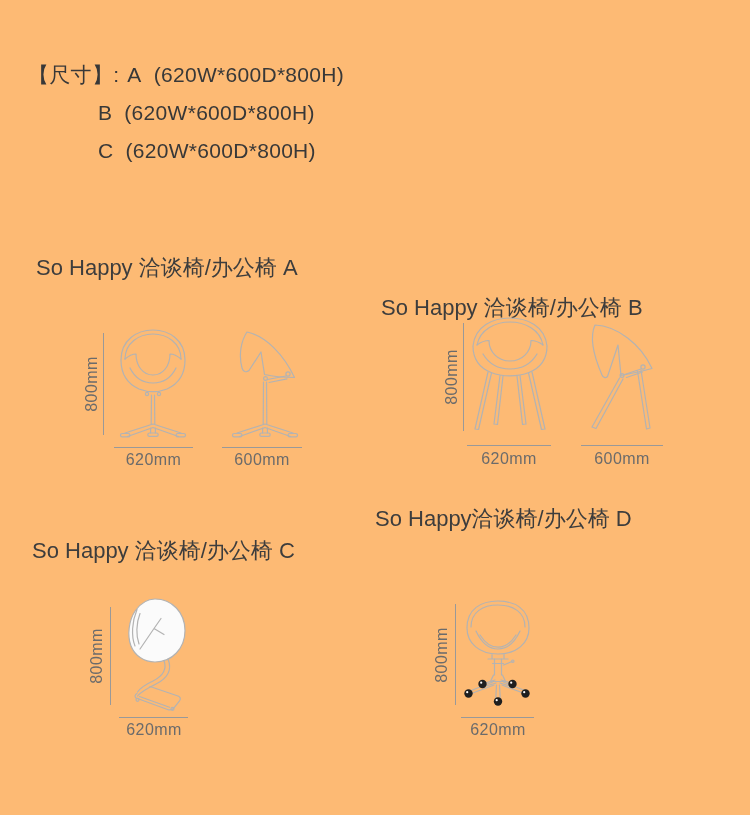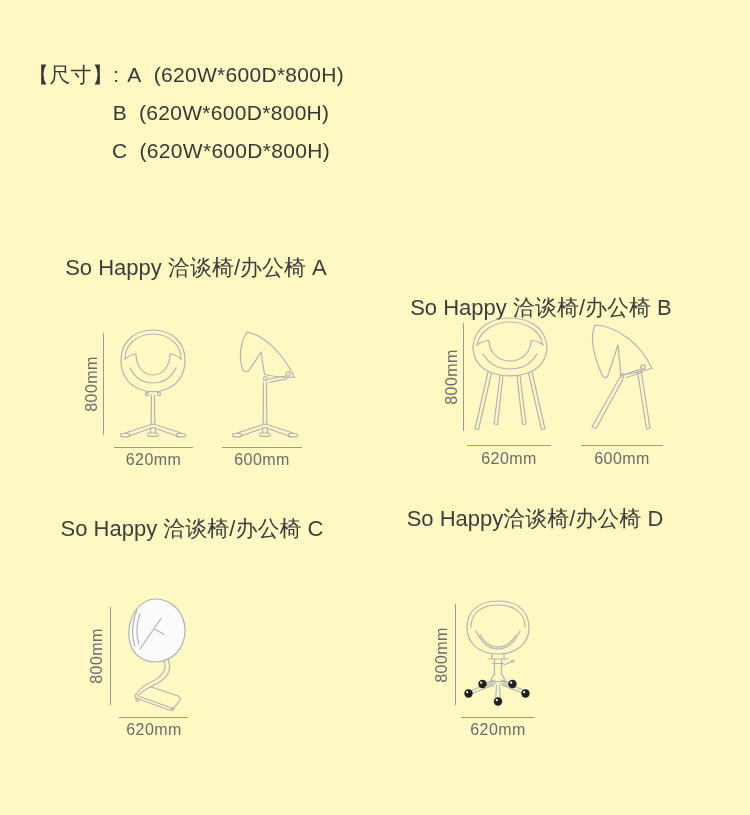--- a/index.html
+++ b/index.html
@@ -1,34 +1,34 @@
 <!DOCTYPE html>
 <html><head>
 <meta charset="utf-8">
 <style>
   html,body{margin:0;padding:0;background:#ffffff;}
   .page{
-    position:relative;width:750px;height:815px;background:#fef9c3;
+    position:relative;width:750px;height:815px;background:#fdba74;
     font-family:"Liberation Sans", sans-serif;overflow:hidden;
   }
   
   .spec{position:absolute;left:28px;top:56px;color:#383838;font-size:21px;letter-spacing:.3px;}
   .spec-row{height:38px;line-height:38px;white-space:nowrap;}
-  .spec-row.indent{padding-left:70px;text-align:center;}
+  .spec-row.indent{padding-left:70px;}
   .spec-key{margin-left:8px;}
   .spec-row.indent .spec-key{margin-left:0;}
   .spec-val{margin-left:12px;}
   
   .card-title{
-    position:absolute;margin:0;width:320px;text-align:center;
+    position:absolute;margin:0;width:320px;text-align:left;
     font-size:22px;font-weight:400;color:#3d3d3d;white-space:nowrap;
   }
   #title-a{left:36px;top:253px;}
   #title-b{left:381px;top:253px;margin-top:40px;}
-  #title-c{left:32px;top:514px;}
+  #title-c{left:32px;top:536px;}
   #title-d{left:375px;top:504px;}
   
   .vline{position:absolute;width:1px;background:#999999;}
   #vline-a{left:103px;top:333px;height:102px;}
   #vline-b{left:463px;top:323px;height:108px;}
   #vline-c{left:110px;top:607px;height:98px;}
   #vline-d{left:455px;top:604px;height:101px;}
   .hline{position:absolute;height:1px;background:#999999;}
   #hline-a1{left:114px;top:447px;width:79px;}
   #hline-a2{left:222px;top:447px;width:80px;}

